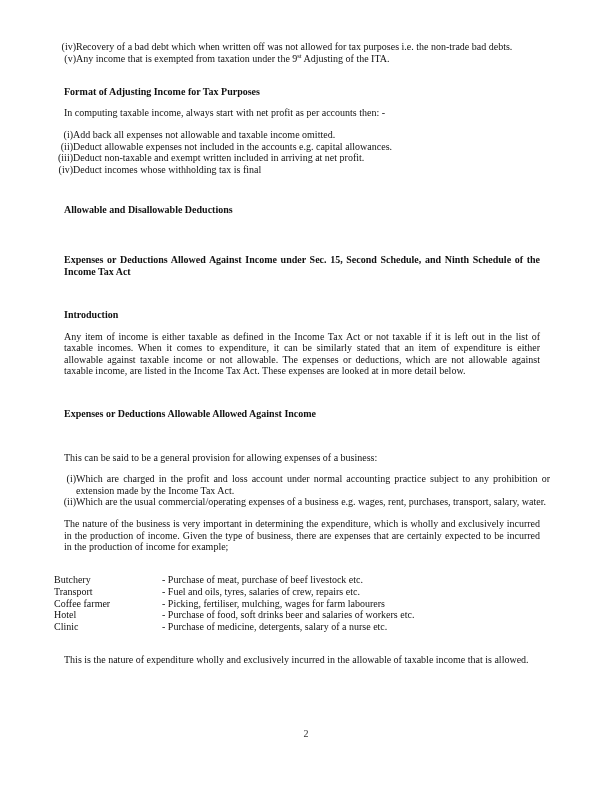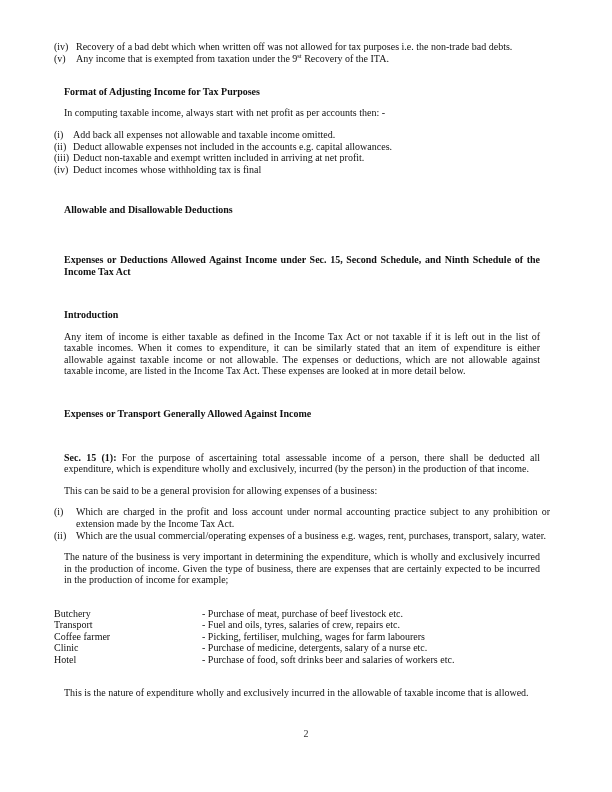--- a/index.html
+++ b/index.html
@@ -8,44 +8,44 @@
     position: absolute; left: 54px; top: 41px; width: 496px;
     font-family: "Liberation Serif", "DejaVu Serif", serif;
     font-size: 10px; line-height: 11.6px; color: #111;
   }
   p { margin: 10px; }
   .just { text-align: justify; }
   .b { font-weight: bold; }
   .gap { height: 11.6px; }
   .gap-sm { height: 7px; }
   .li { display: flex; }
-  .li .num { flex: 0 0 22px; }
+  .li .num { flex: 0 0 22px; text-align: right; }
   .li .txt { flex: 1; text-align: justify; }
   .li.tight .num { flex: 0 0 19px; }
   sup { font-size: 6.5px; line-height: 0; vertical-align: super; }
   .ex-row { display: flex; }
   .ex-row .biz { flex: 0 0 108px; }
-  .ex-row .desc { flex: 1; margin-left: 40px; }
+  .ex-row .desc { flex: 1; }
   .pagenum {
     position: absolute; left: 0; width: 612px; top: 728px; text-align: center;
     font-family: "Liberation Serif", "DejaVu Serif", serif; font-size: 10px; color: #333;
   }
 </style>
 </head>
 <body>
 
 <div class="page">
 
   <div class="li">
     <span class="num">(iv)</span>
     <span class="txt">Recovery of a bad debt which when written off was not allowed for tax purposes i.e. the non-trade bad debts.</span>
   </div>
   <div class="li">
     <span class="num">(v)</span>
-    <span class="txt"><span>Any income that is exempted from taxation under the 9</span><sup>st</sup><span> Recovery of the ITA.</span></span>
+    <span class="txt"><span>Any income that is exempted from taxation under the 9</span><sup>st</sup><span> Adjusting of the ITA.</span></span>
   </div>
 
   <div class="gap"></div>
 
   <p class="b">Format of Adjusting Income for Tax Purposes</p>
   <p>In computing taxable income, always start with net profit as per accounts then: -</p>
   <div class="li tight">
     <span class="num">(i)</span>
     <span class="txt">Add back all expenses not allowable and taxable income omitted.</span>
   </div>
@@ -72,25 +72,24 @@
 
   <p class="b just">Expenses or Deductions Allowed Against Income under Sec. 15, Second Schedule, and Ninth Schedule of the Income Tax Act</p>
 
   <div class="gap"></div>
 
   <p class="b">Introduction</p>
   <p class="just">Any item of income is either taxable as defined in the Income Tax Act or not taxable if it is left out in the list of taxable incomes. When it comes to expenditure, it can be similarly stated that an item of expenditure is either allowable against taxable income or not allowable. The expenses or deductions, which are not allowable against taxable income, are listed in the Income Tax Act.  These expenses are looked at in more detail below.</p>
 
   <div class="gap"></div>
 
-  <p class="b">Expenses or Transport Generally Allowed Against Income</p>
+  <p class="b">Expenses or Deductions Allowable Allowed Against Income</p>
 
   <div class="gap"></div>
 
-  <p class="just"><span class="b">Sec. 15 (1):</span><span> For the purpose of ascertaining total assessable income of a person, there shall be deducted all expenditure, which is expenditure wholly and exclusively, incurred (by the person) in the production of that income.</span></p>
   <p>This can be said to be a general provision for allowing expenses of a business:</p>
   <div class="li">
     <span class="num">(i)</span>
     <span class="txt">Which are charged in the profit and loss account under normal accounting practice subject to any prohibition or extension made by the Income Tax Act.</span>
   </div>
   <div class="li">
     <span class="num">(ii)</span>
     <span class="txt">Which are the usual commercial/operating expenses of a business e.g. wages, rent, purchases, transport, salary, water.</span>
   </div>
   <p class="just">The nature of the business is very important in determining the expenditure, which is wholly and exclusively incurred in the production of income. Given the type of business, there are expenses that are certainly expected to be incurred in the production of income for example;</p>
@@ -104,26 +103,26 @@
     </div>
     <div class="ex-row">
       <span class="biz">Transport</span>
       <span class="desc">- Fuel and oils, tyres, salaries of crew, repairs etc.</span>
     </div>
     <div class="ex-row">
       <span class="biz">Coffee farmer</span>
       <span class="desc">- Picking, fertiliser, mulching, wages for farm labourers</span>
     </div>
     <div class="ex-row">
+      <span class="biz">Hotel</span>
+      <span class="desc">- Purchase of food, soft drinks beer and salaries of workers etc.</span>
+    </div>
+    <div class="ex-row">
       <span class="biz">Clinic</span>
       <span class="desc">- Purchase of medicine, detergents, salary of a nurse etc.</span>
-    </div>
-    <div class="ex-row">
-      <span class="biz">Hotel</span>
-      <span class="desc">- Purchase of food, soft drinks beer and salaries of workers etc.</span>
     </div>
   </div>
 
   <div class="gap"></div>
 
   <p class="just">This is the nature of expenditure wholly and exclusively incurred in the allowable of taxable income that is allowed.</p>
 </div>
 
 <div class="pagenum">2</div>
 

